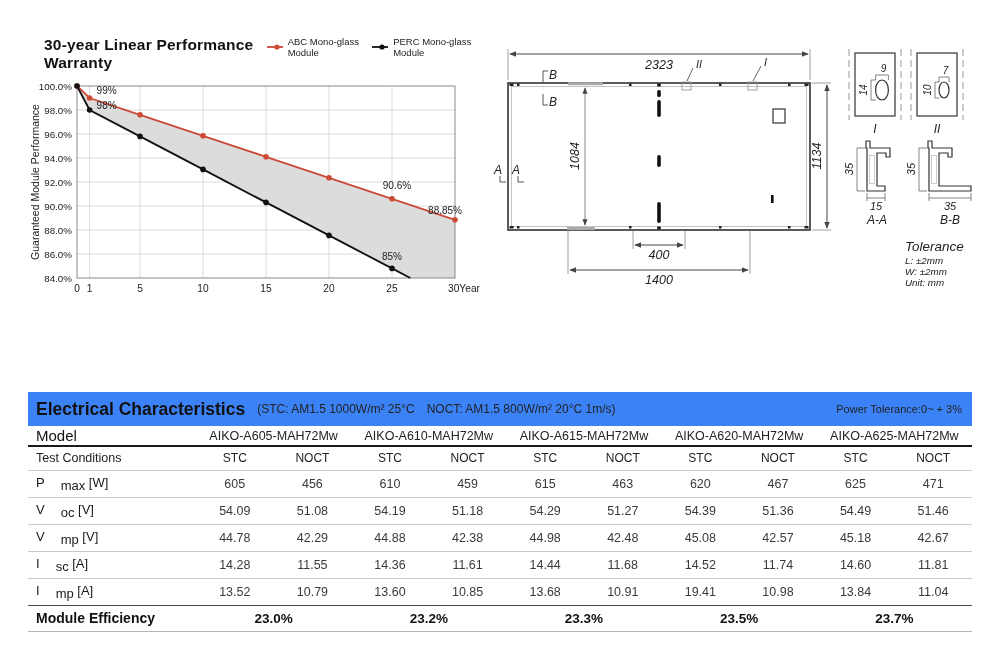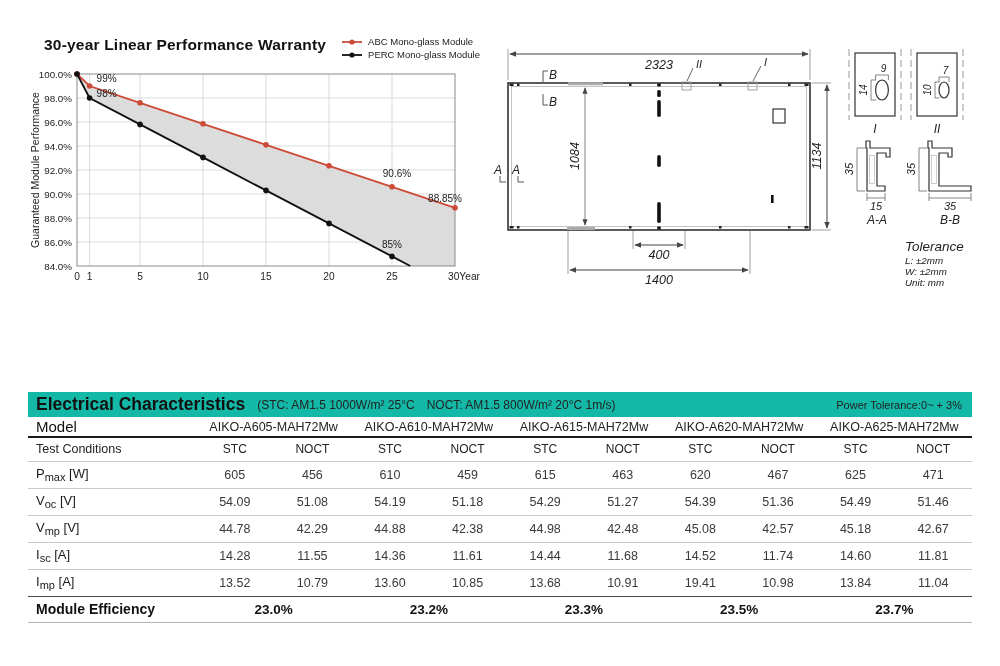--- a/index.html
+++ b/index.html
@@ -3,50 +3,50 @@
 <meta charset="utf-8">
 <style>
   * { margin:0; padding:0; box-sizing:border-box; }
   html,body { width:1000px; height:666px; background:#fff; font-family:"Liberation Sans", sans-serif; color:#1a1a1a; }
   .page { position:relative; width:1000px; height:666px; background:#fff; overflow:hidden; }
 
   
   .chart-block { position:absolute; left:30px; top:36px; width:452px; height:256px; }
   .chart-header { display:flex; align-items:flex-start; }
   .chart-title { font-size:15.5px; font-weight:bold; color:#111; letter-spacing:.2px; padding-left:14px; }
-  .legend { margin-left:auto; display:flex; flex-direction:column; gap:2px; padding-right:2px; }
+  .legend { margin-left:auto; display:flex; flex-direction:row; gap:2px; padding-right:2px; }
   .legend-item { display:flex; align-items:center; gap:5px; font-size:9.5px; color:#222; }
   #chart-svg { display:block; margin-top:4px; }
 
   
   .diagram-block { position:absolute; left:490px; top:38px; width:505px; height:268px;font-style:italic; }
   #main-diagram { position:absolute; left:0; top:0; }
   #detail-diagram { position:absolute; left:355px; top:0; }
   svg text { font-family:"Liberation Sans", sans-serif; fill:#222; }
 
   
   .table-block { position:absolute; left:28px; top:392px; width:944px; }
-  .table-header-bar { background:#14b8a6; height:25px; display:flex; align-items:center; padding:0 10px 0 8px; }
+  .table-header-bar { background:#3b82f6; height:34px; display:flex; align-items:center; padding:0 10px 0 8px; }
   .table-title { font-size:17.5px; font-weight:bold; color:#111; }
   .table-subtitle { font-size:12px; color:#222; margin-left:12px; white-space:nowrap; }
   .power-tolerance { margin-left:auto; font-size:11px; color:#222; white-space:nowrap; }
   table { width:100%; border-collapse:collapse; table-layout:fixed; }
   col.label-col { width:168px; }
   td, th { font-weight:normal; text-align:center; vertical-align:middle; padding:0; }
   td.lbl { text-align:left; padding-left:8px; }
   tr.model-row td { height:20px; font-size:12.5px; color:#222; border-bottom:2px solid #1a1a1a; }
   tr.model-row td.lbl { font-size:15px; color:#111; }
   tr.cond-row td { height:24px; font-size:12px; color:#222; border-bottom:1px solid #c8c8c8; }
   tr.cond-row td.lbl { font-size:12.5px; }
   tr.data-row td { height:27px; font-size:12.5px; color:#3a3a3a; border-bottom:1px solid #c8c8c8; }
   tr.data-row td.lbl { font-size:13px; color:#1a1a1a; }
   tr.data-row.last td { border-bottom:1.5px solid #4a4a4a; }
   tr.eff-row td { height:26px; font-size:13.5px; font-weight:bold; color:#111; border-bottom:1px solid #b5b5b5; }
   tr.eff-row td.lbl { font-size:14px; }
-  sub.s { font-size:11px; vertical-align:-3px; }
+  sub.s { font-size:13px; vertical-align:-3px;margin-left:16px; }
 </style>
 </head>
 <body>
 
 <div class="page">
 
   <div class="chart-block">
     <div class="chart-header">
       <div class="chart-title">30-year Linear Performance Warranty</div>
       <div class="legend" id="chart-legend">

